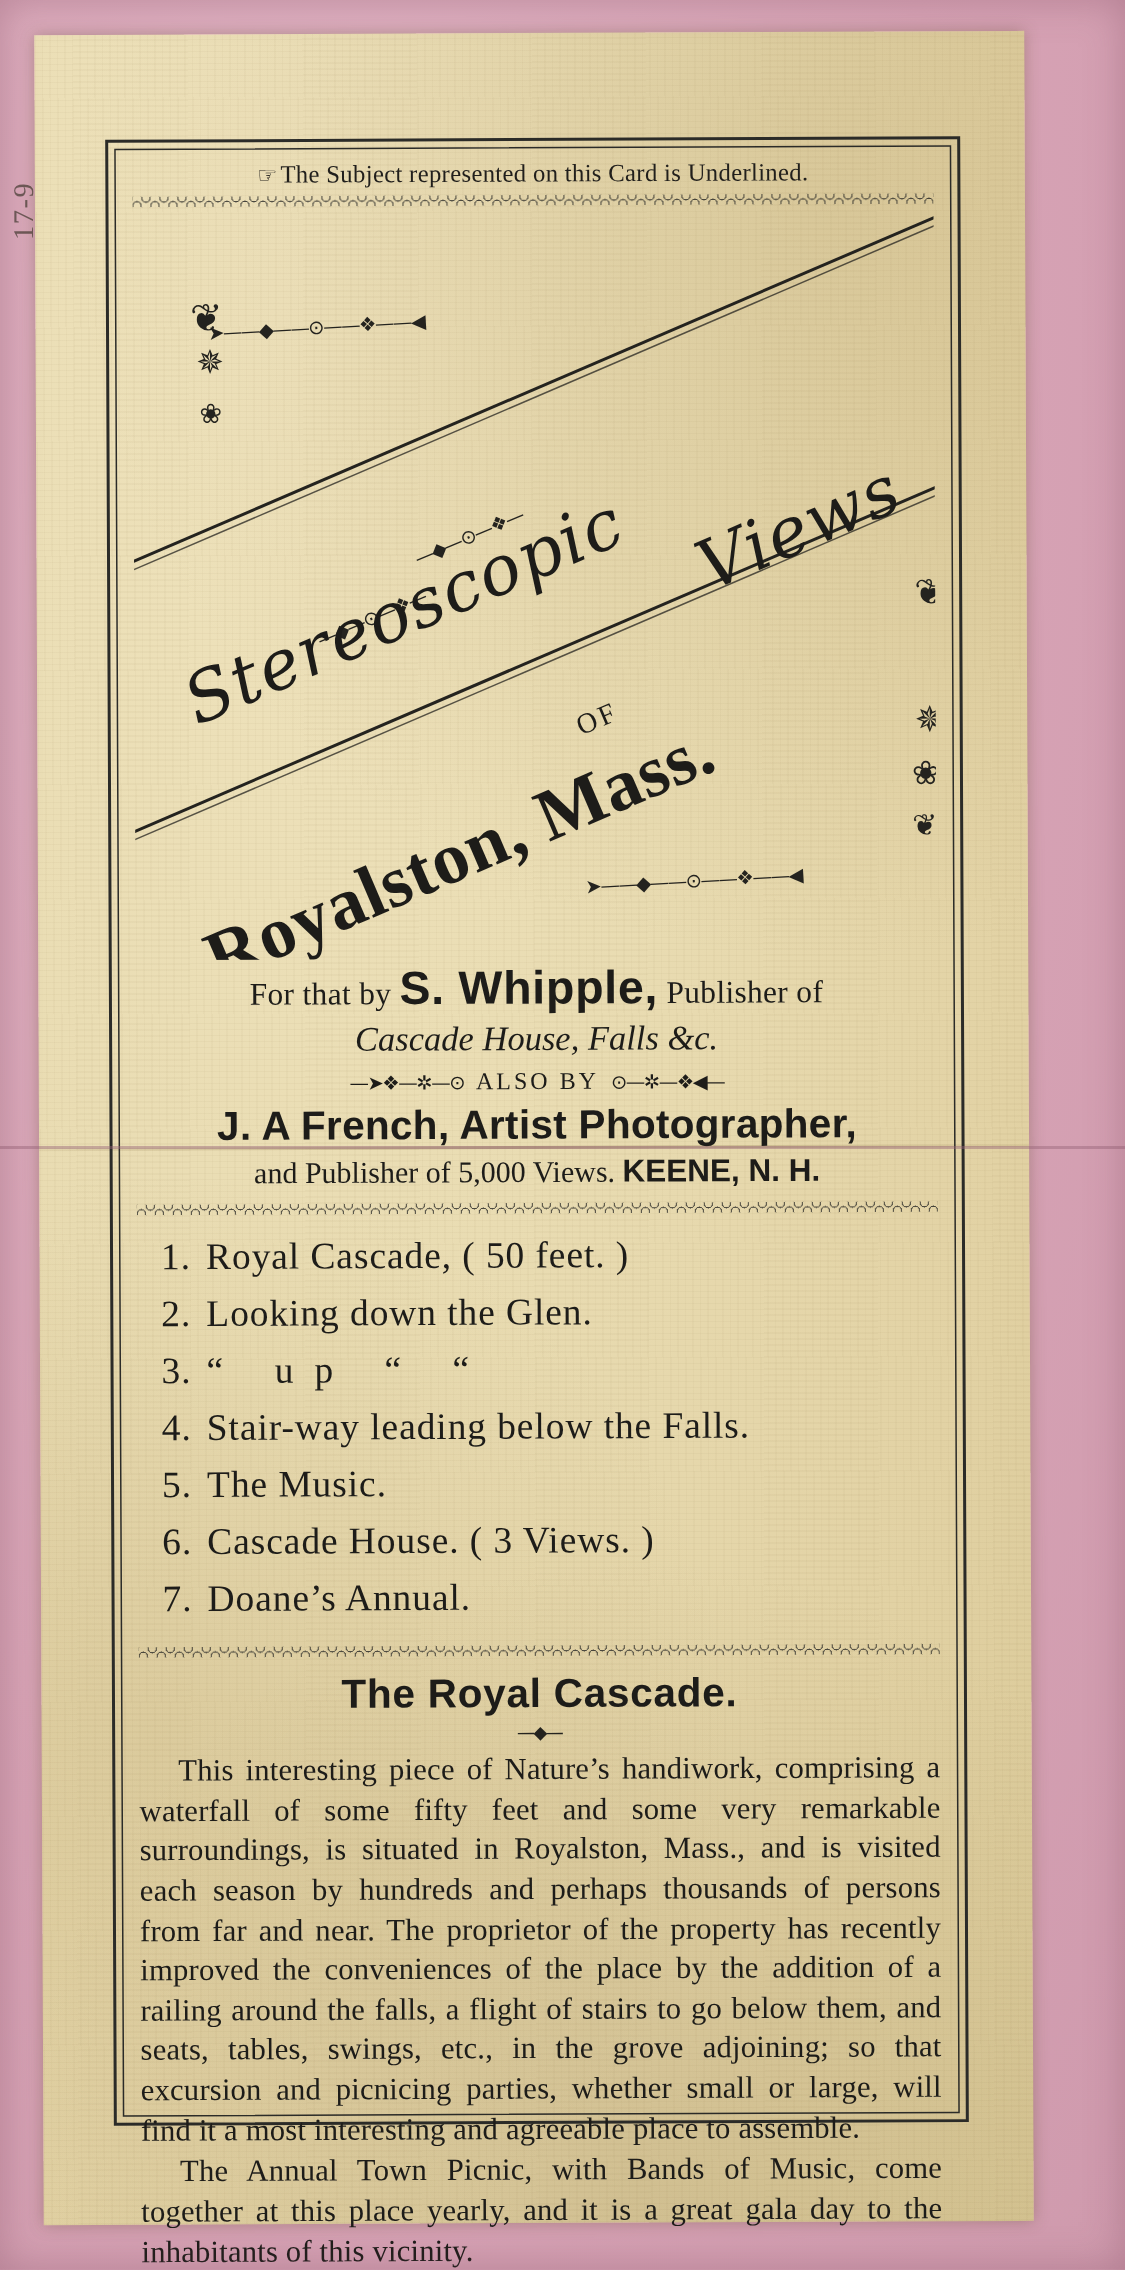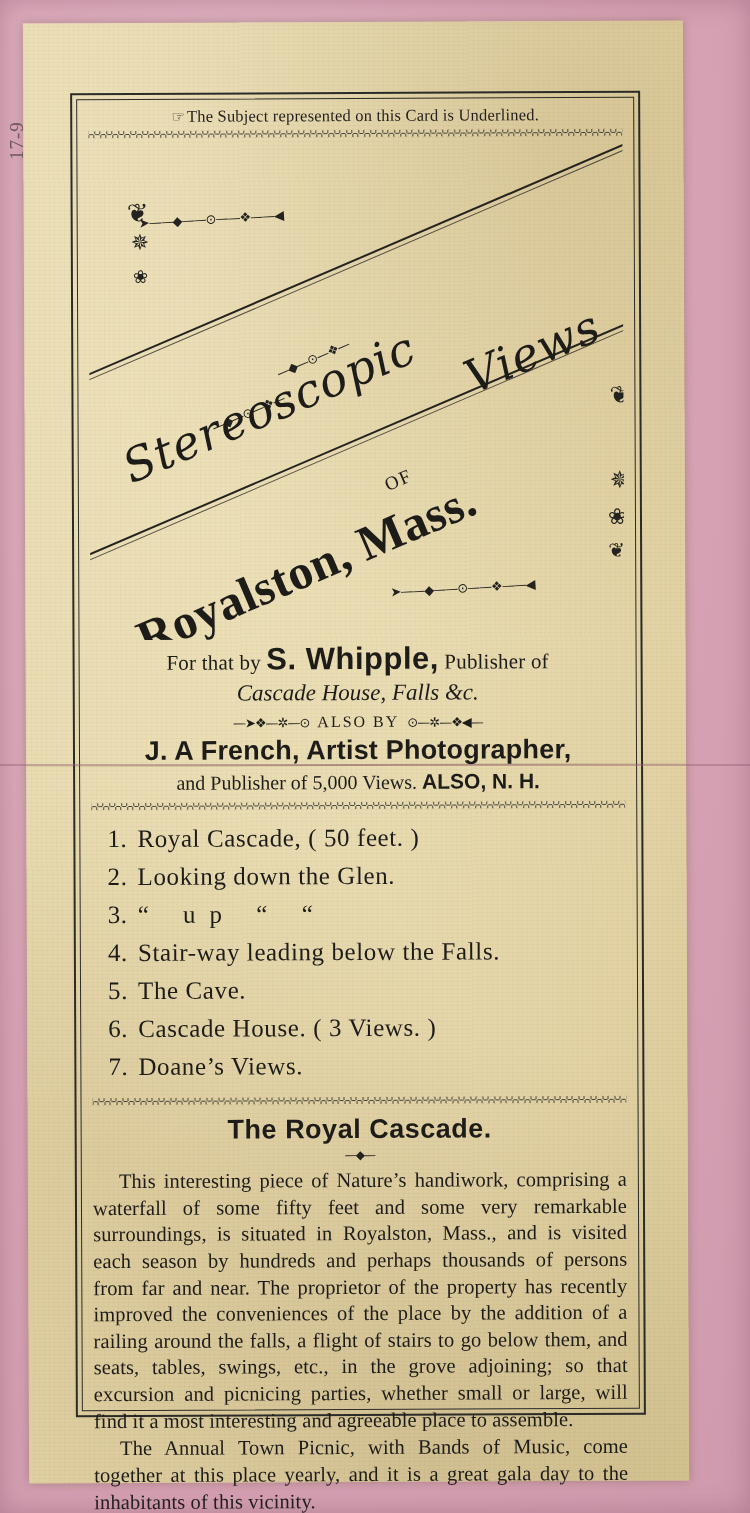--- a/index.html
+++ b/index.html
@@ -386,34 +386,34 @@
 
           <div class="alsoby">
             <span class="deco">—➤❖—✲—⊙</span>
             <span>ALSO BY</span>
             <span class="deco">⊙—✲—❖◀—</span>
           </div>
 
           <div class="l3">J. A French,  Artist  Photographer,</div>
           <div class="l4">
             <span>and Publisher of 5,000 Views.</span>
-            <b>ALSO, N. H.</b>
+            <b>KEENE, N. H.</b>
           </div>
         </div>
 
         <div class="wavy" style="margin-top:8px;"></div>
 
         <ul id="views-list">
           <li><span class="num">1.</span><span>Royal  Cascade,  ( 50 feet. )</span></li>
           <li><span class="num">2.</span><span>Looking  down  the  Glen.</span></li>
           <li><span class="num">3.</span><span class="dittos">“         up      “         “</span></li>
           <li><span class="num">4.</span><span>Stair-way  leading  below  the  Falls.</span></li>
-          <li><span class="num">5.</span><span>The  Cave.</span></li>
+          <li><span class="num">5.</span><span>The  Music.</span></li>
           <li><span class="num">6.</span><span>Cascade  House.  ( 3 Views. )</span></li>
-          <li><span class="num">7.</span><span>Doane’s  Views.</span></li>
+          <li><span class="num">7.</span><span>Doane’s  Annual.</span></li>
         </ul>
 
         <div class="wavy" style="margin-top:12px;"></div>
 
         <div class="article">
           <div class="article-title">The  Royal  Cascade.</div>
           <div class="title-orn">—◆—</div>
           <p>This interesting piece of Nature’s handiwork, comprising a waterfall of some fifty feet and some very remarkable surroundings, is situated in Royalston, Mass., and is visited each season by hundreds and perhaps thousands of persons from far and near. The proprietor of the property has recently improved the conveniences of the place by the addition of a railing around the falls, a flight of stairs to go below them, and seats, tables, swings, etc., in the grove adjoining; so that excursion and picnicing parties, whether small or large, will find it a most interesting and agreeable place to assemble.</p>
           <p>The Annual Town Picnic, with Bands of Music, come together at this place yearly, and it is a great gala day to the inhabitants of this vicinity.</p>
         </div>

